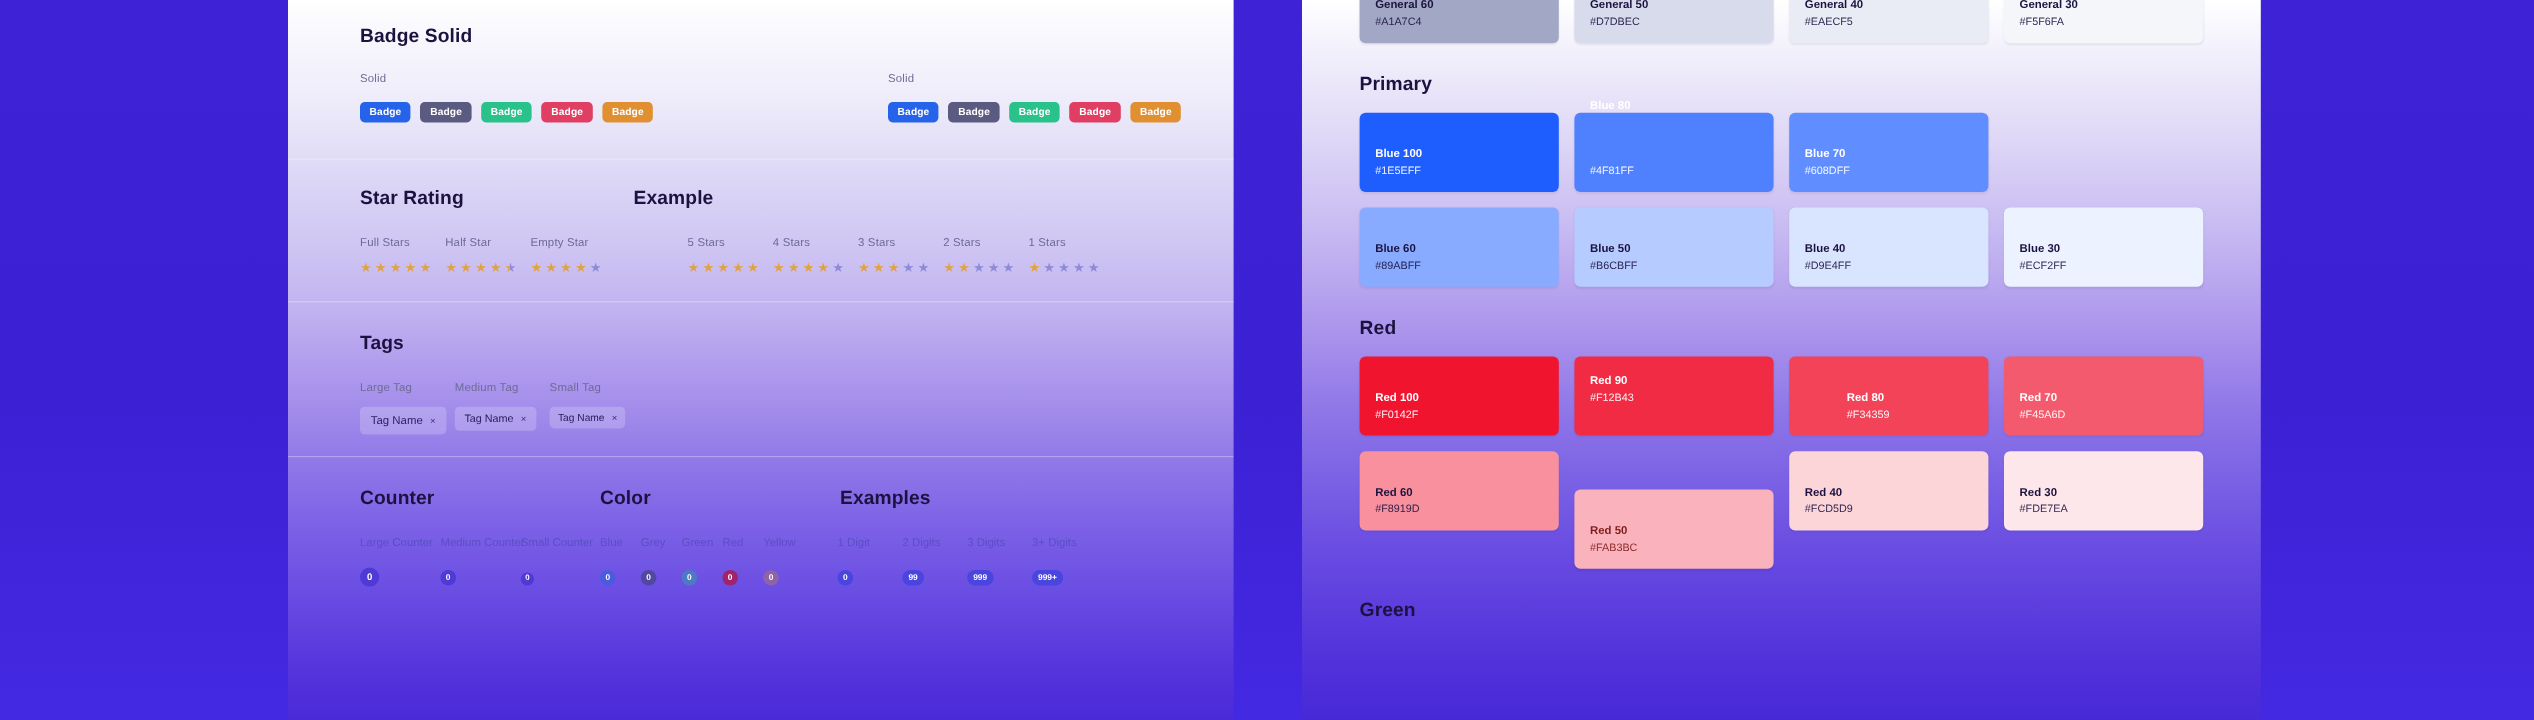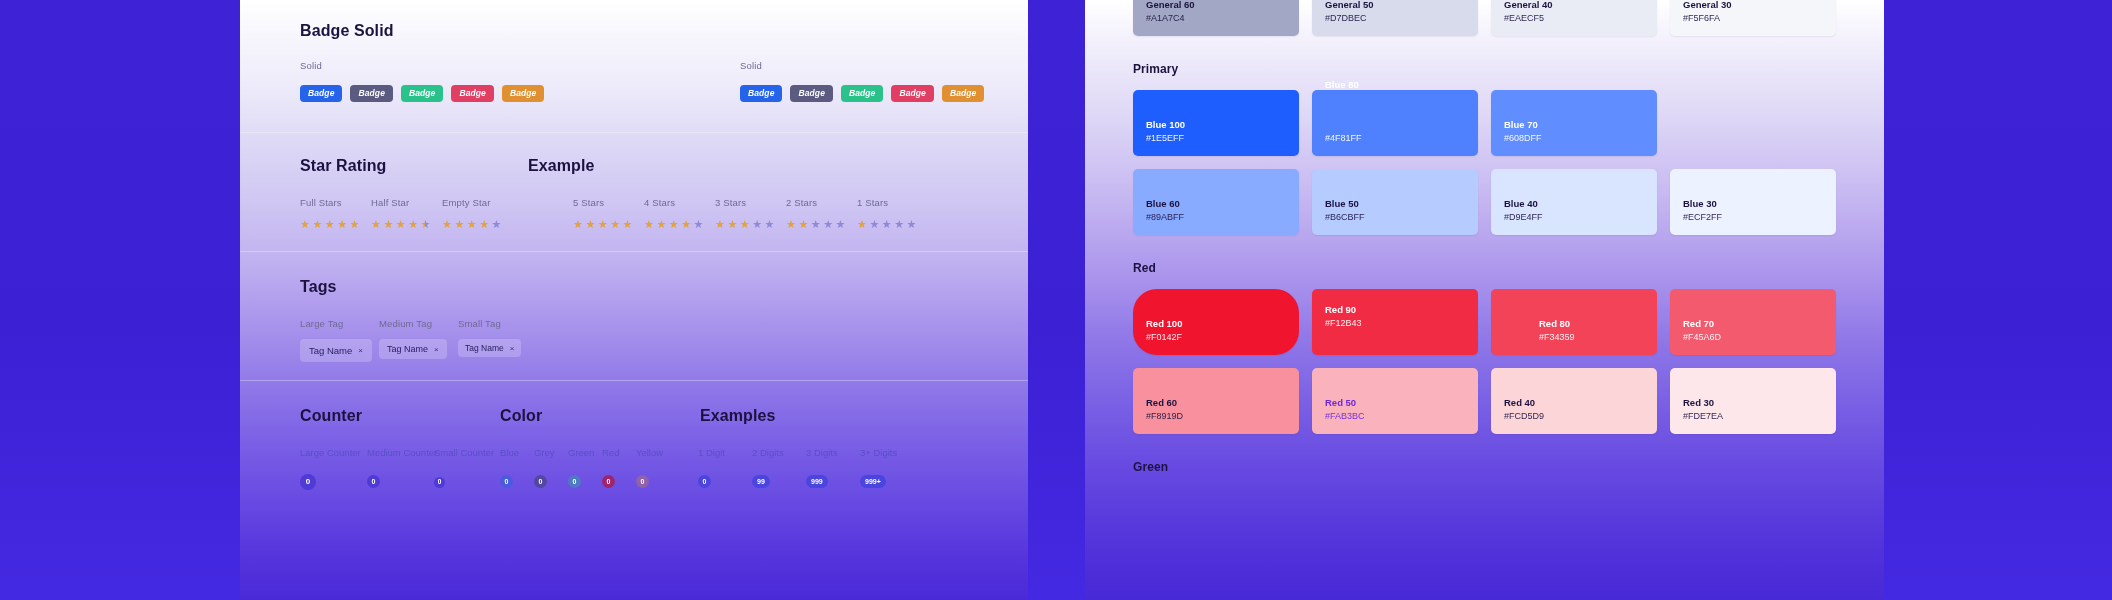--- a/index.html
+++ b/index.html
@@ -41,21 +41,21 @@
   }
 
   
   #badge-solid { padding-top: 22px; height: 132px; }
   .badge-groups { display: flex; gap: 0; margin-top: 20px; justify-content: space-between; }
   .badge-group { width: 228px; }
   .badge-row { display: flex; gap: 8px; margin-top: 14px; }
   .badge {
     font-size: 8.5px; font-weight: 700; color: #fff;
     padding: 4px 8px 4px 8px; border-radius: 4px;
-    line-height: 1; letter-spacing: .1px; font-style: italic;
+    line-height: 1; letter-spacing: .1px;
   }
 
   
   #star-rating { padding-top: 24px; height: 118px; }
   .sr-cols { display: flex; }
   .sr-left { width: 228px; }
   .sr-block { display: flex; margin-top: 22px; }
   .sr-item { width: 71px; }
   .stars { margin-top: 11px; display: flex; gap: 2.5px; font-size: 11px; line-height: 1; }
   .star { color: #e2a23f; }
@@ -102,21 +102,21 @@
     left: 1085px; top: 0; width: 799px; height: 600px;
     overflow: hidden;
     padding: 0 48px;
     background: linear-gradient(180deg,
        #ffffff 0%, #f6f4fd 5%, #eae6f9 12%,
        #ddd6f6 20%, #cdc1f3 29%, #bbaaef 38%,
        #a892ec 47%, #9179e8 56%, #7c63e5 66%,
        #6a4de2 76%, #5a3bdd 86%, #4e2fd9 94%, #4729d6 100%);
   }
   .rp-h2 {
-    font-size: 12px; font-weight: 700; color: #1c1240;
+    font-size: 16px; font-weight: 700; color: #1c1240;
     margin-bottom: 14px; letter-spacing: .1px;
   }
   .sw-grid { display: grid; grid-template-columns: repeat(4, 1fr); gap: 13px; }
   .swatch {
     height: 66px; border-radius: 5px;
     display: flex; flex-direction: column; justify-content: flex-end;
     padding: 0 13px 11px 13px;
     box-shadow: 0 1px 2px rgba(20,10,60,.07);
   }
   .sw-name { font-size: 9.5px; font-weight: 700; line-height: 1.45; }
@@ -432,21 +432,21 @@
         <div class="swatch" style="background: rgb(236, 242, 255); color: rgb(28, 18, 64);">
           <div class="sw-name">Blue 30</div>
           <div class="sw-hex">#ECF2FF</div>
         </div>
       </div>
     </div>
 
     <div class="rp-block">
       <div class="rp-h2">Red</div>
       <div class="sw-grid">
-        <div class="swatch" style="background: rgb(240, 20, 47); color: rgb(255, 255, 255); border-radius: 24px;">
+        <div class="swatch" style="background: rgb(240, 20, 47); color: rgb(255, 255, 255);">
           <div class="sw-name">Red 100</div>
           <div class="sw-hex">#F0142F</div>
         </div>
         <div class="swatch" style="background: rgb(241, 43, 67); color: rgb(255, 255, 255); justify-content: center;">
           <div class="sw-name">Red 90</div>
           <div class="sw-hex">#F12B43</div>
         </div>
         <div class="swatch" style="background: rgb(243, 67, 89); color: rgb(255, 255, 255); padding-left: 48px;">
           <div class="sw-name">Red 80</div>
           <div class="sw-hex">#F34359</div>
@@ -455,21 +455,21 @@
           <div class="sw-name">Red 70</div>
           <div class="sw-hex">#F45A6D</div>
         </div>
       </div>
       <div class="sw-sep-sm"></div>
       <div class="sw-grid">
         <div class="swatch" style="background: rgb(248, 145, 157); color: rgb(28, 18, 64);">
           <div class="sw-name">Red 60</div>
           <div class="sw-hex">#F8919D</div>
         </div>
-        <div class="swatch" style="background: rgb(250, 179, 188); color: #6d28d9;">
+        <div class="swatch" style="background: rgb(250, 179, 188); color: #7f1d1d; margin-top: 32px;">
           <div class="sw-name">Red 50</div>
           <div class="sw-hex">#FAB3BC</div>
         </div>
         <div class="swatch" style="background: rgb(252, 213, 217); color: rgb(28, 18, 64);">
           <div class="sw-name">Red 40</div>
           <div class="sw-hex">#FCD5D9</div>
         </div>
         <div class="swatch" style="background: rgb(253, 231, 234); color: rgb(28, 18, 64);">
           <div class="sw-name">Red 30</div>
           <div class="sw-hex">#FDE7EA</div>

